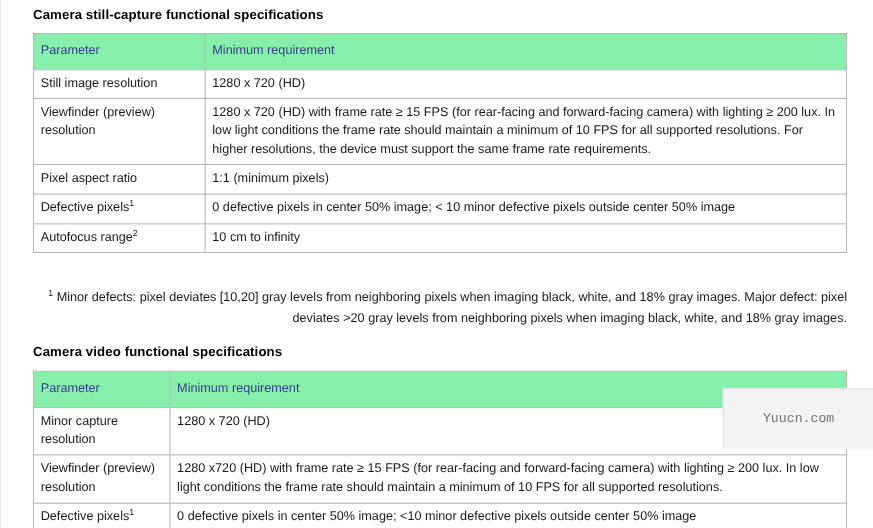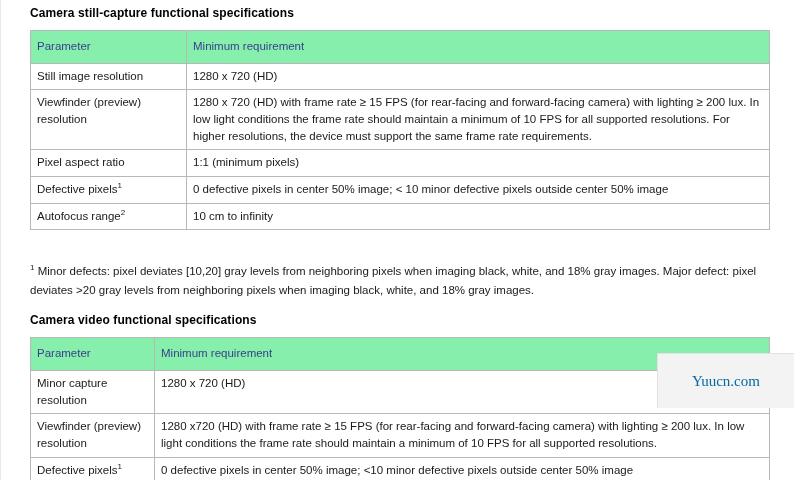--- a/index.html
+++ b/index.html
@@ -58,20 +58,21 @@
     font-size: 11.5px;
     padding-top: 7px;
     padding-bottom: 8px;
     font-weight: normal;
   }
   table.spec thead th.c1 { color:#3b3f8c; }
   .t1 col.c1 { width: 156px; }
   .t2 col.c1 { width: 124px; }
   .footnotes {
     margin-top: 32px;
+    text-align: right;
   }
   p.footnote {
     margin: 0 0 14px 0;
     font-size: 11.5px;
     line-height: 1.6;
     color: #1a1a1a;
   }
   sup {
     font-size: 8px;
     vertical-align: super;
@@ -87,23 +88,23 @@
     width: 136px;
     height: 54px;
     background: #f3f3f3;
     border-left: 1px solid #e2e2e2;
     border-top: 1px solid #e2e2e2;
     display: flex;
     align-items: center;
     justify-content: center;
   }
   .watermark span {
-    font-size: 15px;
-    color: #0369a1;
-    font-family: Liberation Serif, serif;
+    font-size: 12px;
+    color: #737373;
+    font-family: Liberation Mono, monospace;
   }
   .page-edge {
     position: absolute;
     left: 0; top: 0;
     width: 794px; height: 480px;
     box-sizing: border-box;
     border-left: 1px solid #e9e9e9;
     pointer-events: none;
   }
 </style>

